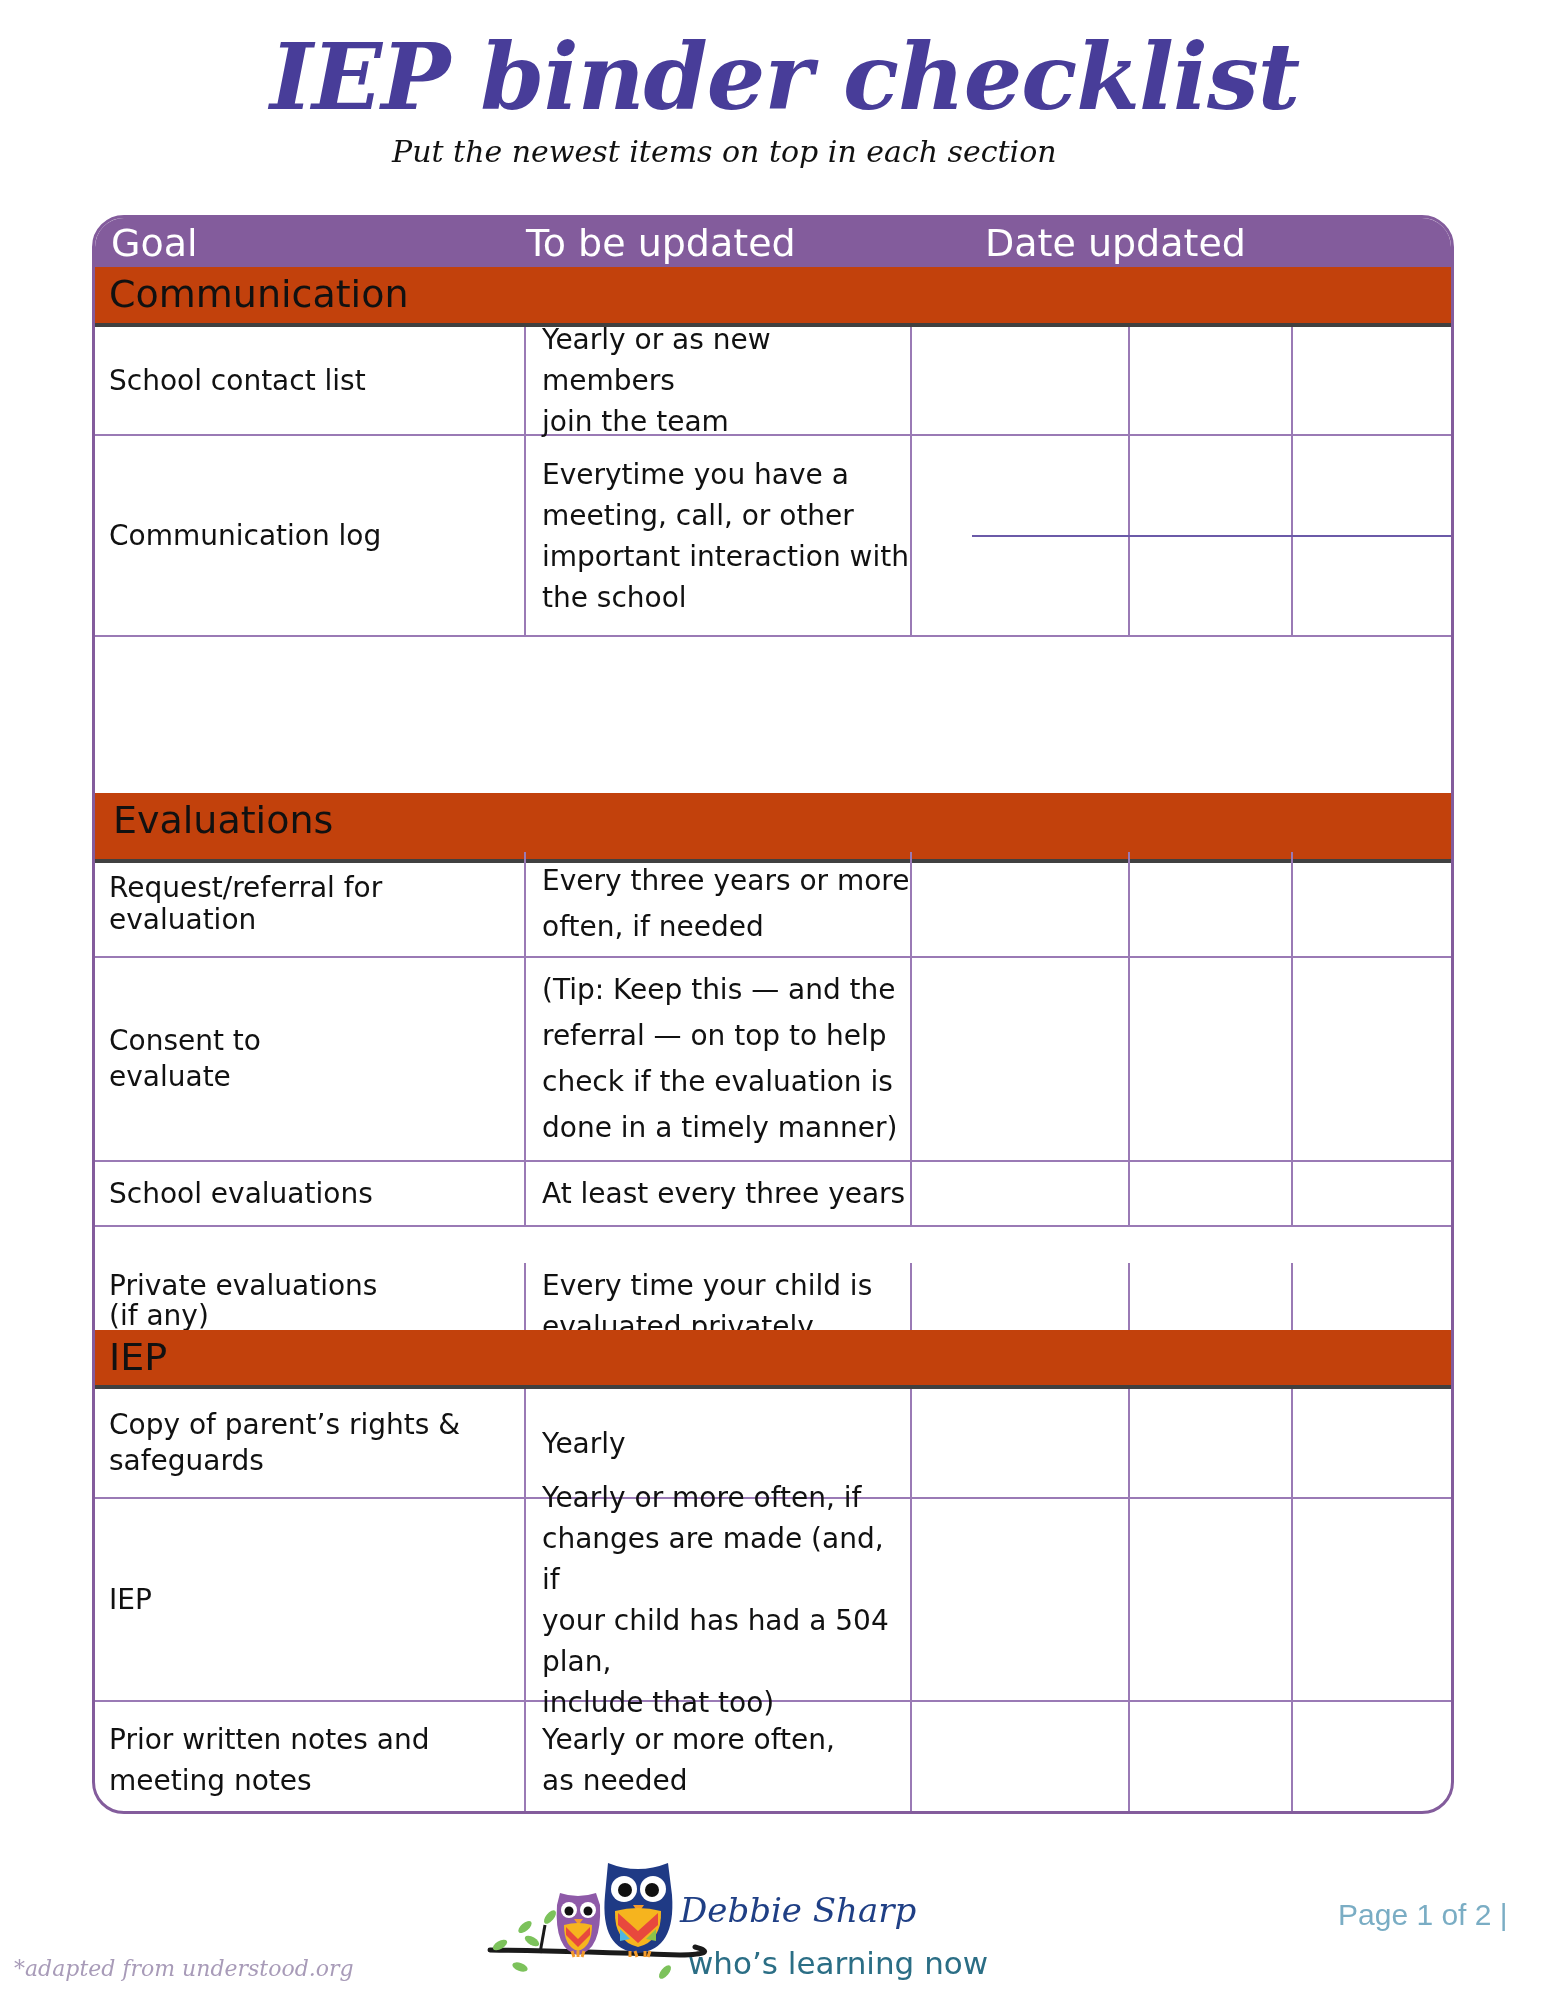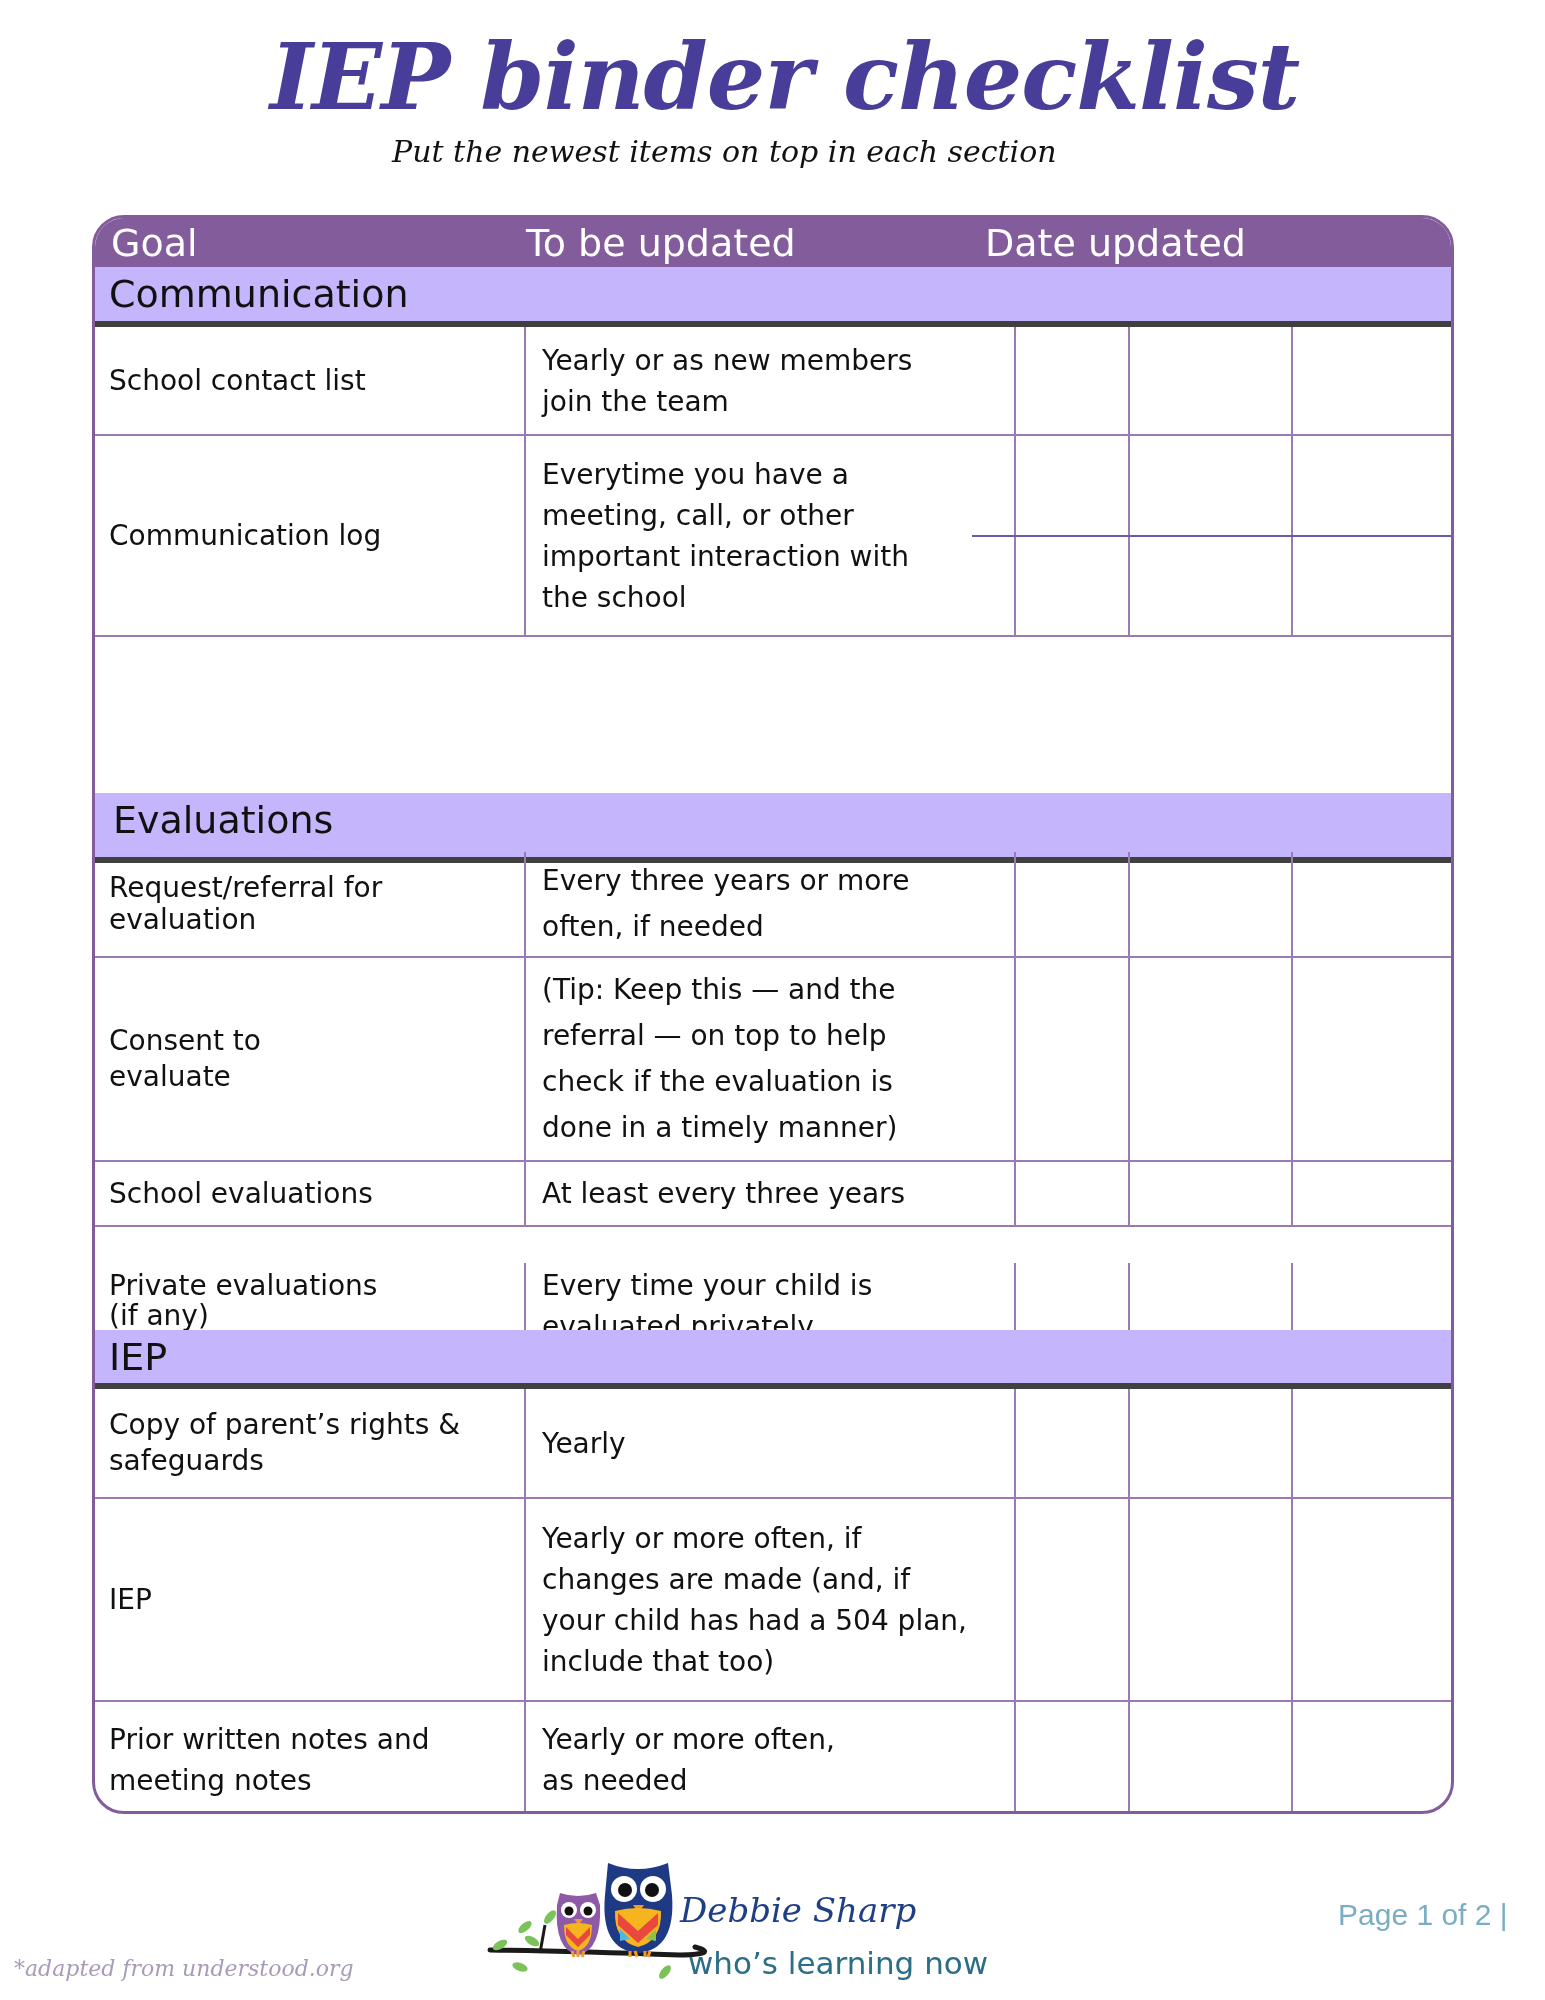--- a/index.html
+++ b/index.html
@@ -22,33 +22,33 @@
     position: absolute; left: 92px; top: 215px; width: 1362px; height: 1599px;
     border: 3px solid #835c9c; border-radius: 32px; overflow: hidden; background: #fff;
   }
   .hdr {
     position: absolute; left: 0; top: 0; width: 100%; height: 52px; background: #835c9c;
   }
   .hdr span {
     position: absolute; top: 2px; color: #fff; font-size: 38px; line-height: 46px; white-space: nowrap;
   }
   .sect {
-    position: absolute; left: 0; width: 100%; background: #c4b5fd;
-    border-bottom: 6px solid #404040;
+    position: absolute; left: 0; width: 100%; background: #c2410c;
+    border-bottom: 4px solid #404040;
   }
   .sect span { position: absolute; left: 14px; font-size: 38px; line-height: 46px; color: #111; white-space: nowrap; }
 
   .row { position: absolute; left: 0; width: 100%; border-bottom: 2px solid #9a7ab5; }
   .cell-goal {
     position: absolute; left: 0; top: 0; bottom: 0; width: 431px;
     display: flex; align-items: center; padding-left: 14px;
     font-size: 28px; line-height: 32px; color: #111; border-right: 2px solid #9a7ab5;
   }
   .cell-when {
-    position: absolute; left: 431px; top: 0; bottom: 0; width: 490px;
+    position: absolute; left: 431px; top: 0; bottom: 0; width: 386px;
     display: flex; align-items: center; padding-left: 16px;
     font-size: 28px; line-height: 41px; color: #111; border-right: 2px solid #9a7ab5;
   }
   .cell-when .t, .cell-goal .t { white-space: pre-line; }
   .date {
     position: absolute; top: 0; bottom: 0; border-right: 2px solid #9a7ab5;
   }
   .d1 { left: 877px; width: 158px; }
   .d2 { left: 1035px; width: 163px; }
   .d3 { left: 1198px; width: 164px; border-right: none; }

